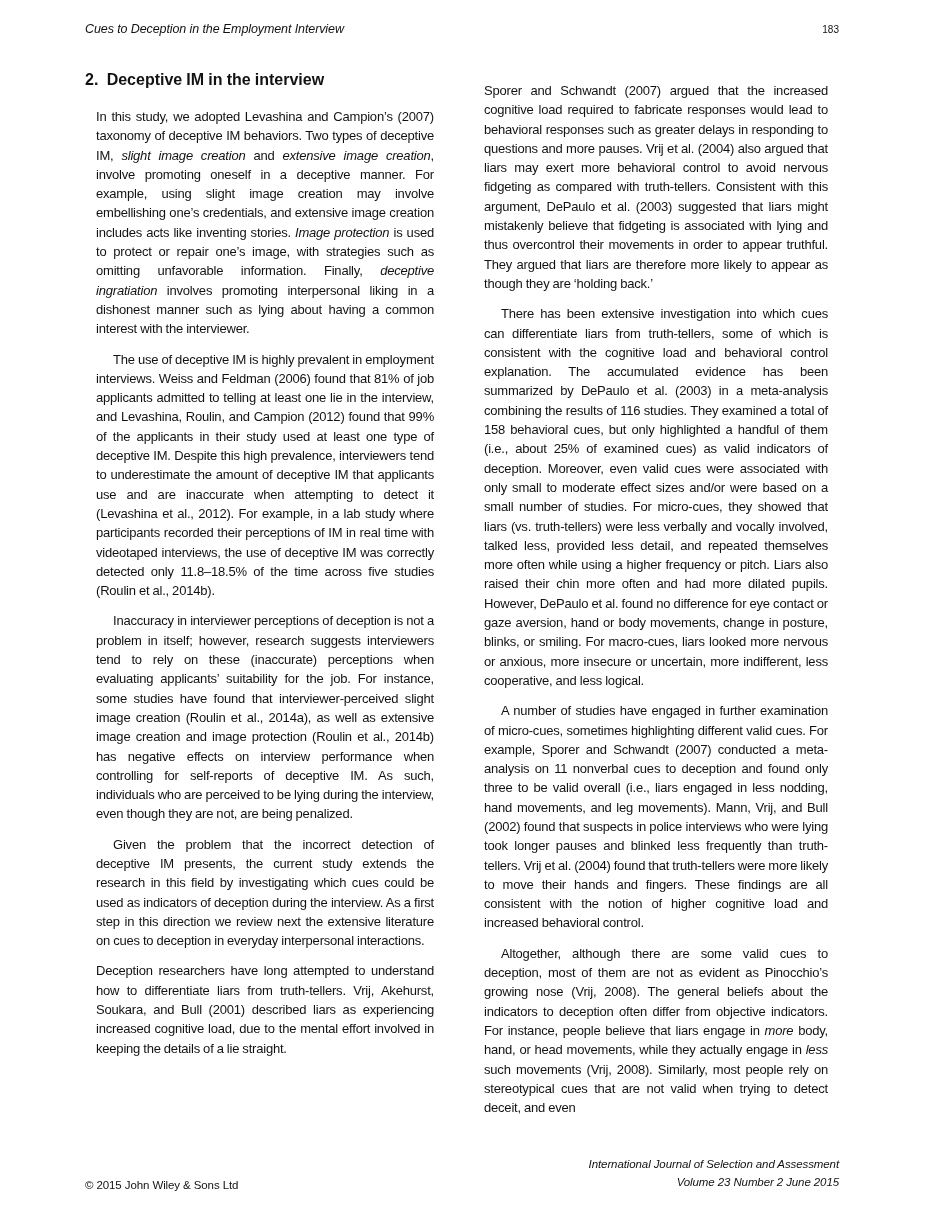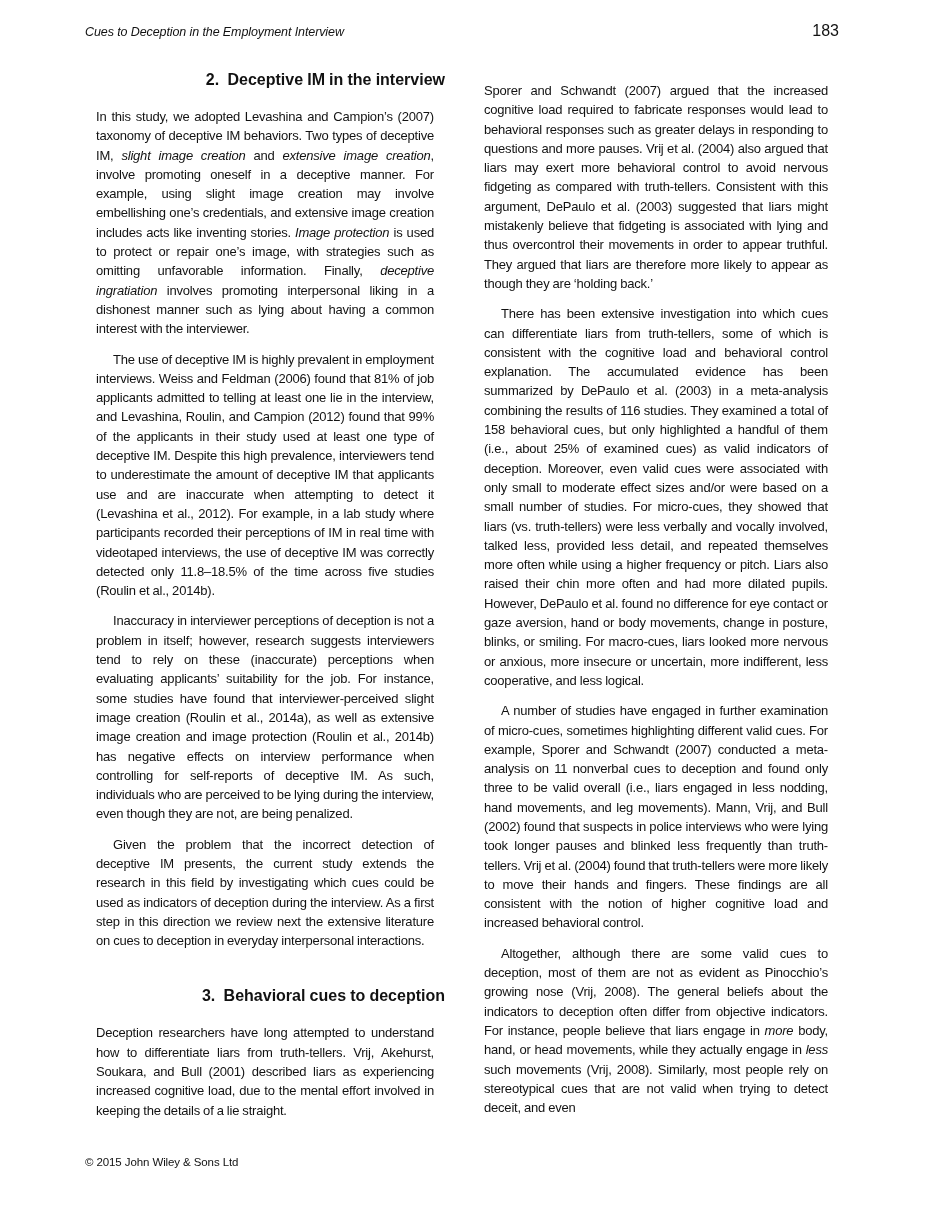--- a/index.html
+++ b/index.html
@@ -17,41 +17,41 @@
     top: 22px; left: 85px; right: 86px;
     display: flex;
     justify-content: space-between;
     align-items: baseline;
   }
   .running-title {
     font-style: italic;
     font-size: 12.5px;
     letter-spacing: -0.1px;
   }
-  .page-number { font-size: 16px; }
+  .page-number { font-size: 10px; }
   .columns {
     position: absolute;
     top: 70px; left: 85px; right: 86px;
     display: grid;
     grid-template-columns: 360px 366px;
     column-gap: 28px;
   }
   .column {
     font-size: 13px;
     line-height: 19.3px;
     text-align: justify;
     letter-spacing: -0.2px;
     word-spacing: -0.3px;
   }
   .section-heading {
     font-size: 16px;
     font-weight: bold;
     line-height: 20px;
     margin: 0 0 17px 0;
-    text-align: right;
+    text-align: left;
     letter-spacing: 0;
   }
   .section-heading.mid { margin-top: 36px; }
   p.para { margin: 11px; padding: 0; }
   p.para.indent { text-indent: 17px; }
   em { }
   .page-footer {
     position: absolute;
     top: 1156px; left: 85px; right: 86px;
     display: flex;
@@ -78,32 +78,35 @@
 
   <div class="columns">
     <div class="column">
       <h2 class="section-heading">2.&nbsp;&nbsp;Deceptive IM in the interview</h2>
       <div>
           <p class="para"><span>In this study, we adopted Levashina and Campion’s (2007) taxonomy of deceptive IM behaviors. Two types of deceptive IM, </span><em>slight image creation</em><span> and </span><em>extensive image creation</em><span>, involve promoting oneself in a deceptive manner. For example, using slight image creation may involve embellishing one’s credentials, and extensive image creation includes acts like inventing stories. </span><em>Image protection</em><span> is used to protect or repair one’s image, with strategies such as omitting unfavorable information. Finally, </span><em>deceptive ingratiation</em><span> involves promoting interpersonal liking in a dishonest manner such as lying about having a common interest with the interviewer.</span></p>
           <p class="para indent"><span>The use of deceptive IM is highly prevalent in employment interviews. Weiss and Feldman (2006) found that 81% of job applicants admitted to telling at least one lie in the interview, and Levashina, Roulin, and Campion (2012) found that 99% of the applicants in their study used at least one type of deceptive IM. Despite this high prevalence, interviewers tend to underestimate the amount of deceptive IM that applicants use and are inaccurate when attempting to detect it (Levashina et al., 2012). For example, in a lab study where participants recorded their perceptions of IM in real time with videotaped interviews, the use of deceptive IM was correctly detected only 11.8–18.5% of the time across five studies (Roulin et al., 2014b).</span></p>
           <p class="para indent"><span>Inaccuracy in interviewer perceptions of deception is not a problem in itself; however, research suggests interviewers tend to rely on these (inaccurate) perceptions when evaluating applicants’ suitability for the job. For instance, some studies have found that interviewer-perceived slight image creation (Roulin et al., 2014a), as well as extensive image creation and image protection (Roulin et al., 2014b) has negative effects on interview performance when controlling for self-reports of deceptive IM. As such, individuals who are perceived to be lying during the interview, even though they are not, are being penalized.</span></p>
           <p class="para indent"><span>Given the problem that the incorrect detection of deceptive IM presents, the current study extends the research in this field by investigating which cues could be used as indicators of deception during the interview. As a first step in this direction we review next the extensive literature on cues to deception in everyday interpersonal interactions.</span></p>
         </div>
-      <h2 class="section-heading mid">3.&nbsp;&nbsp;Behavioral cues to deception</h2>
       <div>
           <p class="para"><span>Deception researchers have long attempted to understand how to differentiate liars from truth-tellers. Vrij, Akehurst, Soukara, and Bull (2001) described liars as experiencing increased cognitive load, due to the mental effort involved in keeping the details of a lie straight.</span></p>
         </div>
     </div>
     <div class="column">
       <div>
           <p class="para"><span>Sporer and Schwandt (2007) argued that the increased cognitive load required to fabricate responses would lead to behavioral responses such as greater delays in responding to questions and more pauses. Vrij et al. (2004) also argued that liars may exert more behavioral control to avoid nervous fidgeting as compared with truth-tellers. Consistent with this argument, DePaulo et al. (2003) suggested that liars might mistakenly believe that fidgeting is associated with lying and thus overcontrol their movements in order to appear truthful. They argued that liars are therefore more likely to appear as though they are ‘holding back.’</span></p>
           <p class="para indent"><span>There has been extensive investigation into which cues can differentiate liars from truth-tellers, some of which is consistent with the cognitive load and behavioral control explanation. The accumulated evidence has been summarized by DePaulo et al. (2003) in a meta-analysis combining the results of 116 studies. They examined a total of 158 behavioral cues, but only highlighted a handful of them (i.e., about 25% of examined cues) as valid indicators of deception. Moreover, even valid cues were associated with only small to moderate effect sizes and/or were based on a small number of studies. For micro-cues, they showed that liars (vs. truth-tellers) were less verbally and vocally involved, talked less, provided less detail, and repeated themselves more often while using a higher frequency or pitch. Liars also raised their chin more often and had more dilated pupils. However, DePaulo et al. found no difference for eye contact or gaze aversion, hand or body movements, change in posture, blinks, or smiling. For macro-cues, liars looked more nervous or anxious, more insecure or uncertain, more indifferent, less cooperative, and less logical.</span></p>
           <p class="para indent"><span>A number of studies have engaged in further examination of micro-cues, sometimes highlighting different valid cues. For example, Sporer and Schwandt (2007) conducted a meta-analysis on 11 nonverbal cues to deception and found only three to be valid overall (i.e., liars engaged in less nodding, hand movements, and leg movements). Mann, Vrij, and Bull (2002) found that suspects in police interviews who were lying took longer pauses and blinked less frequently than truth-tellers. Vrij et al. (2004) found that truth-tellers were more likely to move their hands and fingers. These findings are all consistent with the notion of higher cognitive load and increased behavioral control.</span></p>
           <p class="para indent"><span>Altogether, although there are some valid cues to deception, most of them are not as evident as Pinocchio’s growing nose (Vrij, 2008). The general beliefs about the indicators to deception often differ from objective indicators. For instance, people believe that liars engage in </span><em>more</em><span> body, hand, or head movements, while they actually engage in </span><em>less</em><span> such movements (Vrij, 2008). Similarly, most people rely on stereotypical cues that are not valid when trying to detect deceit, and even</span></p>
         </div>
     </div>
   </div>
 
   <div class="page-footer">
     <span class="footer-left">© 2015 John Wiley &amp; Sons Ltd</span>
+    <span class="footer-right">
+      <span>International Journal of Selection and Assessment</span><br>
+      <span>Volume 23 Number 2 June 2015</span>
+    </span>
   </div>
 
 </div>
 
 </body></html>

